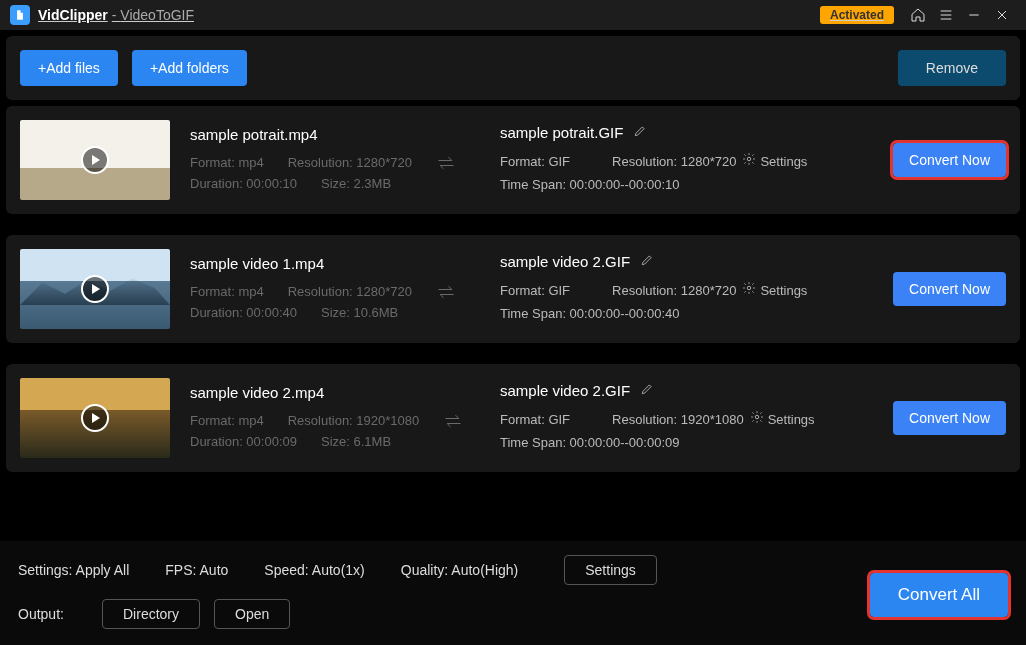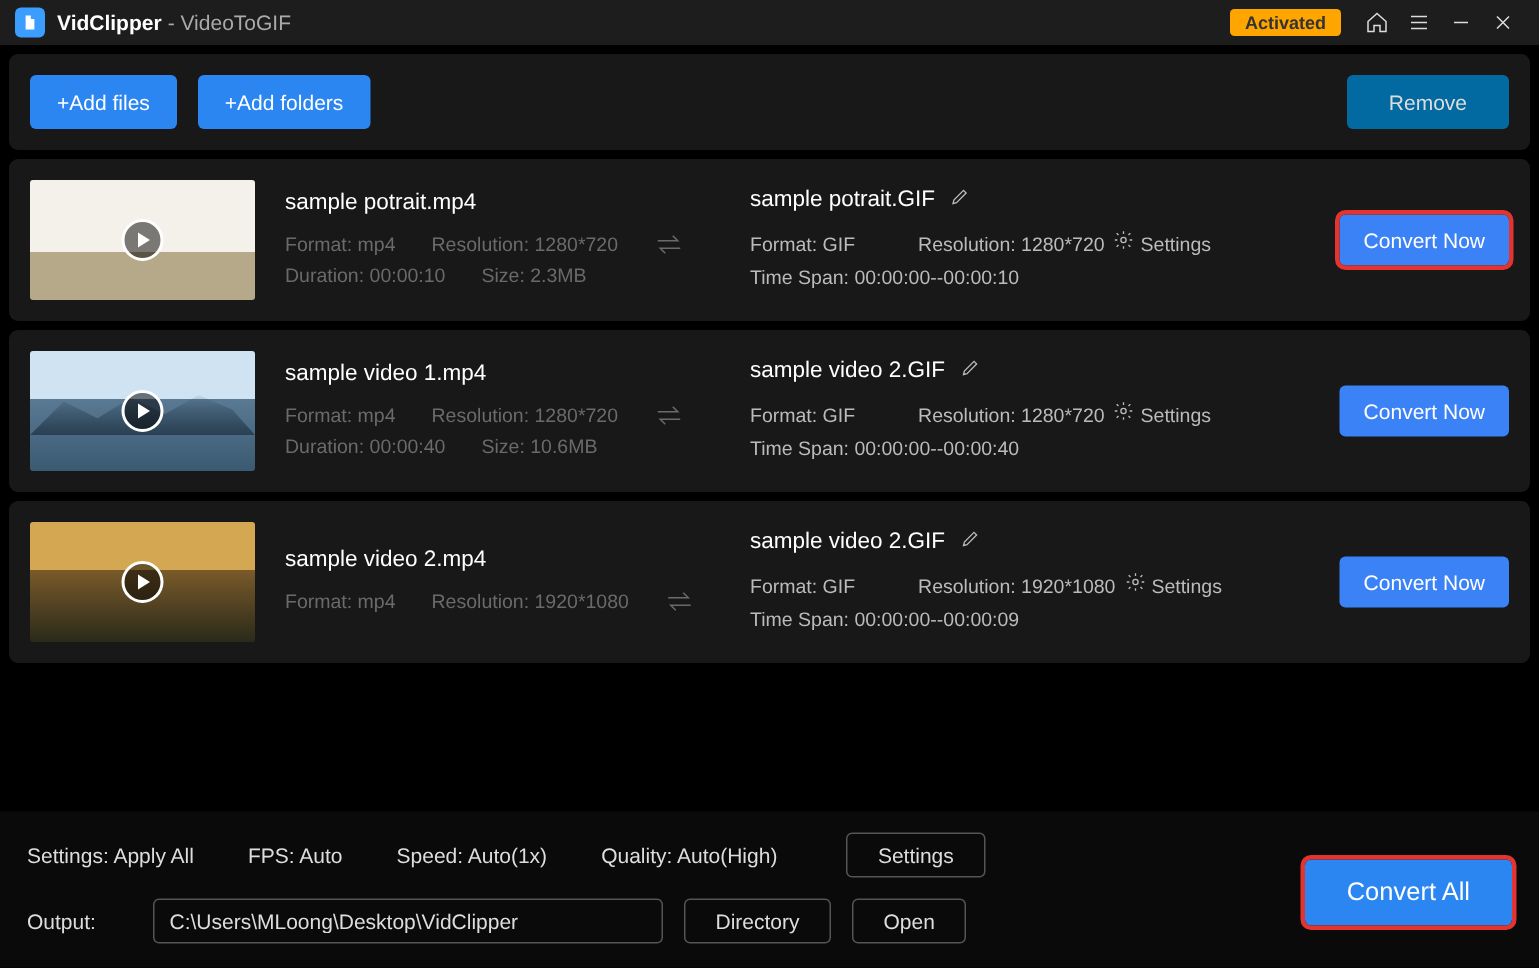--- a/index.html
+++ b/index.html
@@ -1,33 +1,33 @@
 <!DOCTYPE html>
 <html><head>
 <meta charset="utf-8">
 <style>
 * { margin: 0; padding: 0; box-sizing: border-box; font-family: "Segoe UI", Arial, sans-serif; }
 body { background: #000; width: 1026px; height: 645px; overflow: hidden; color: #ccc; }
-.titlebar { height: 30px; background: #1d1d1d; display: flex; align-items: center; padding: 0 10px; }
+.titlebar { height: 30px; background: #1d1d1d; display: flex; align-items: center; padding: 0 10px; text-decoration: underline; }
 .logo { width: 20px; height: 20px; background: #3b9eff; border-radius: 4px; display: flex; align-items: center; justify-content: center; margin-right: 8px; }
 .logo svg { width: 14px; height: 14px; fill: #fff; }
 .app-name { font-weight: 600; color: #fff; font-size: 14px; }
 .app-sub { color: #aaa; font-size: 14px; margin-left: 4px; }
 .titlebar-spacer { flex: 1; }
 .activated { background: #ffa500; color: #333; font-size: 12px; padding: 2px 10px; border-radius: 3px; margin-right: 10px; font-weight: 600; }
 .title-icon { color: #ddd; margin: 0 6px; cursor: pointer; display: inline-flex; align-items: center; }
 .title-icon svg { width: 16px; height: 16px; stroke: #ddd; fill: none; stroke-width: 1.5; }
 
 .toolbar { display: flex; align-items: center; padding: 14px 14px; background: #181818; margin: 6px; border-radius: 6px; }
 .btn-primary { background: #2b86f2; color: #fff; border: none; padding: 10px 18px; border-radius: 4px; font-size: 14px; margin-right: 14px; cursor: pointer; }
-.btn-dark { background: #0369a1; color: #ddd; border: none; padding: 10px 28px; border-radius: 4px; font-size: 14px; cursor: pointer; }
+.btn-dark { background: #0c4a6e; color: #ddd; border: none; padding: 10px 28px; border-radius: 4px; font-size: 14px; cursor: pointer; }
 .toolbar-spacer { flex: 1; }
 
 .list { padding: 0 6px; }
-.item { background: #181818; border-radius: 6px; margin-bottom: 6px; padding: 14px; display: flex; align-items: center; gap: 20px; }
+.item { background: #181818; border-radius: 6px; margin-bottom: 21px; padding: 14px; display: flex; align-items: center; gap: 20px; }
 .thumb { width: 150px; height: 80px; background: #444; border-radius: 2px; position: relative; display: flex; align-items: center; justify-content: center; flex-shrink: 0; }
 .thumb.t1 { background: linear-gradient(#f4f1ea 0%, #f4f1ea 60%, #b5a98a 60%, #b5a98a 100%); }
 .thumb.t2 { background: linear-gradient(#cfe3f2 0%, #cfe3f2 40%, #5a7a94 40%, #3a5a72 100%); }
 .thumb.t2::before { content:''; position:absolute; bottom:30%; left:0; right:0; height:28px; background: linear-gradient(transparent, #2a4052); clip-path: polygon(0 100%, 15% 20%, 30% 60%, 45% 10%, 60% 50%, 75% 5%, 90% 40%, 100% 100%); }
 .thumb.t3 { background: linear-gradient(#d4a853 0%, #d4a853 40%, #7a5a2a 40%, #2a2a1a 100%); }
 .play-icon { width: 28px; height: 28px; background: rgba(0,0,0,0.5); border: 2px solid #fff; border-radius: 50%; display: flex; align-items: center; justify-content: center; position: relative; z-index: 2; }
 .play-icon::after { content:''; border-left: 8px solid #fff; border-top: 5px solid transparent; border-bottom: 5px solid transparent; margin-left: 2px; }
 
 .col-src { width: 290px; flex-shrink: 0; }
 .col-out { flex: 1; }
@@ -201,20 +201,24 @@
       <div class="meta">
         <div class="row">
           <span>Format: mp4</span>
           <span>Resolution: 1920*1080</span>
           <span class="swap-icon">
               <svg viewBox="0 0 24 16">
                 <path d="M3 5h16l-4-4M21 11H5l4 4"></path>
               </svg>
             </span>
         </div>
+        <div class="row">
+          <span>Duration: 00:00:09</span>
+          <span>Size: 6.1MB</span>
+        </div>
       </div>
     </div>
     <div class="col-out">
       <div class="file-title">
         <span>sample video 2.GIF</span>
         <span class="pencil-icon"><svg viewBox="0 0 24 24">
               <path d="M4 20l4-1 11-11-3-3L5 16z"></path>
             </svg></span>
       </div>
       <div class="meta-out">
@@ -241,18 +245,17 @@
 <div class="footer">
   <div class="footer-row1">
     <span>Settings: Apply All</span>
     <span>FPS: Auto</span>
     <span>Speed: Auto(1x)</span>
     <span>Quality: Auto(High)</span>
     <button class="btn-outline">Settings</button>
   </div>
   <div class="footer-row2">
     <label>Output:</label>
-    <input class="path-input" value="C:\Users\MLoong\Desktop\VidClipper" style="">
     <button class="btn-outline">Directory</button>
     <button class="btn-outline">Open</button>
   </div>
   <button class="convert-all">Convert All</button>
 </div>
 
 </body></html>

